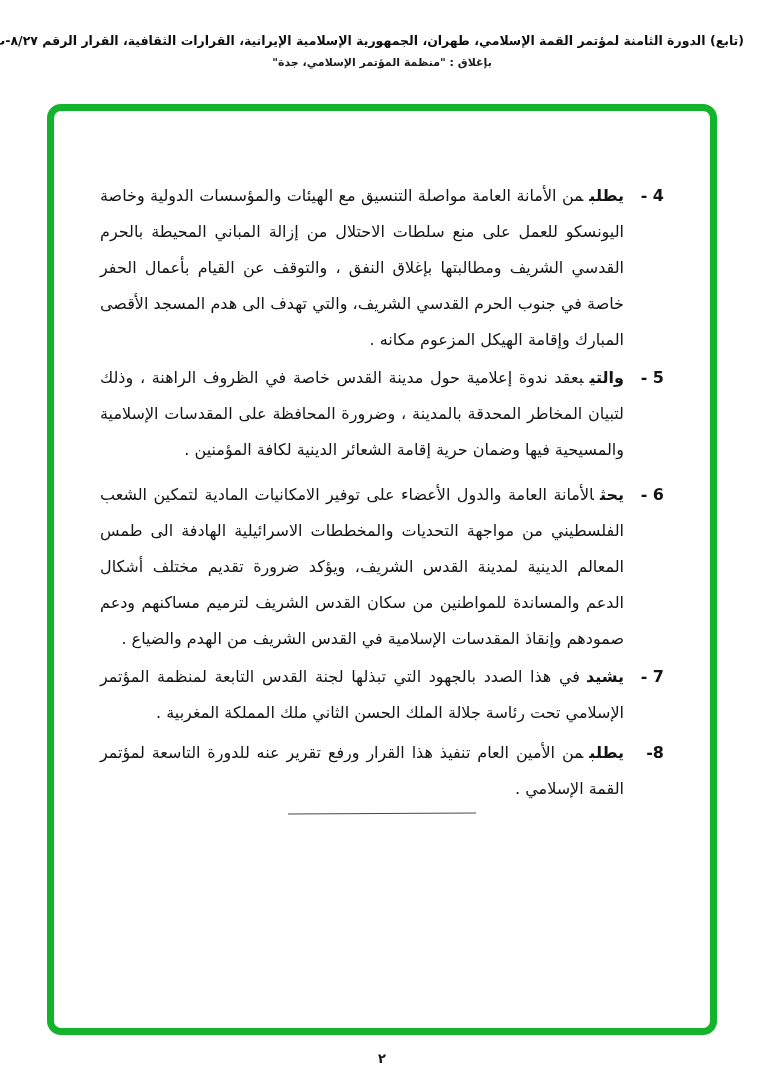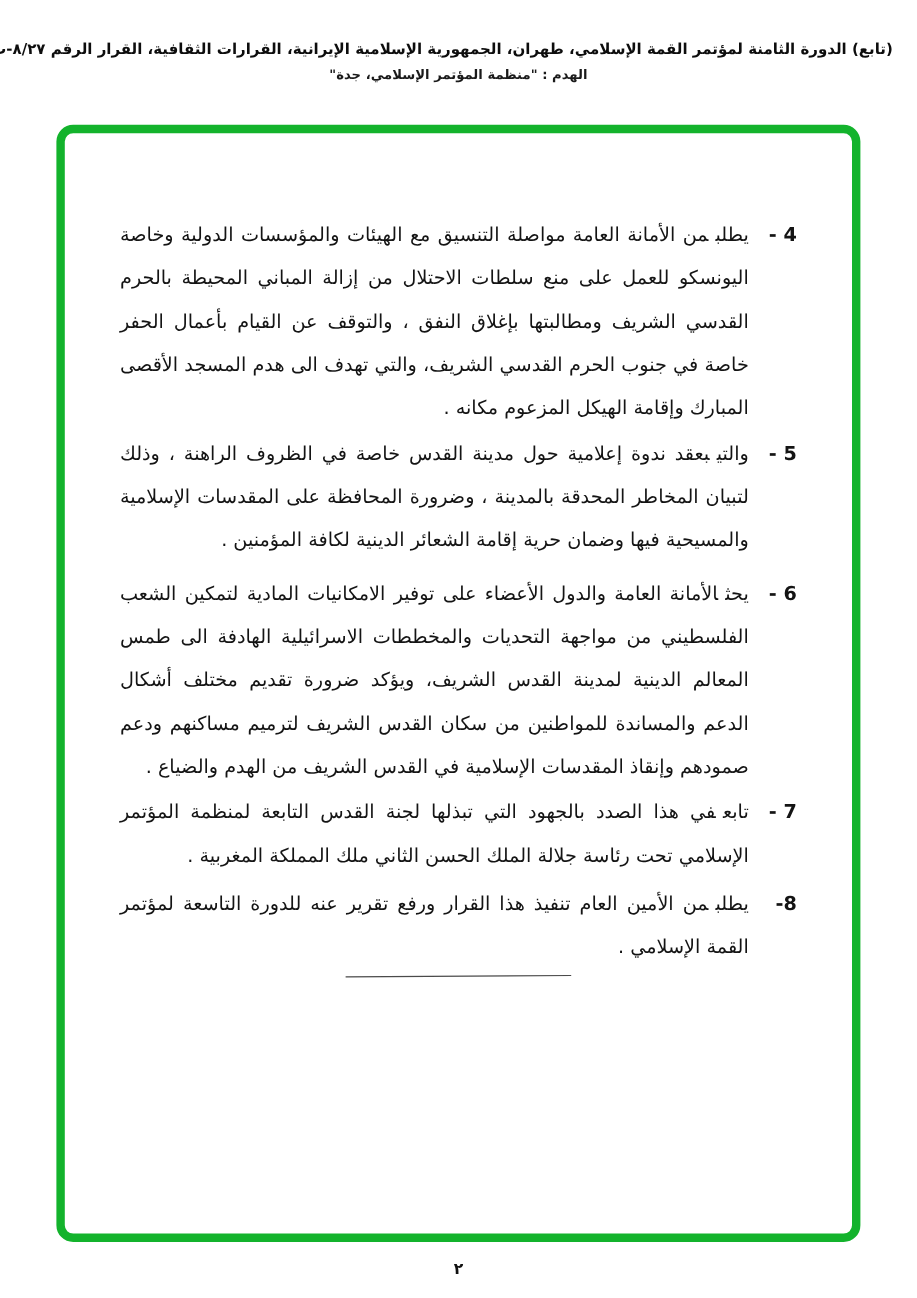--- a/index.html
+++ b/index.html
@@ -28,39 +28,39 @@
     position:absolute;left:46px;right:46px;
     display:flex;direction:rtl;gap:10px;
     font-size:16px;line-height:36px;color:#141414;
   }
   .para-num{
     flex:0 0 30px;font-weight:bold;white-space:nowrap;text-align:right;
   }
   .para-text{
     flex:1;text-align:justify;
   }
-  .lead{font-weight:normal;margin-left:6px;}
+  .lead{font-weight:bold;margin-left:6px;}
   .separator-line{
     position:absolute;top:702px;left:0;right:0;
     width:188px;margin:0 auto;
     border-top:1.5px solid #4a4a4a;
     transform:rotate(-0.35deg);
   }
   .page-number{
     position:absolute;bottom:16px;left:0;right:0;
     text-align:center;font-size:13px;font-weight:bold;color:#111;
   }
 </style>
 </head>
 <body>
 
 <div class="page-header">
   <div class="header-line1">(تابع) الدورة الثامنة لمؤتمر القمة الإسلامي، طهران، الجمهورية الإسلامية الإيرانية، القرارات الثقافية، القرار الرقم ٨/٢٧-ث (ا.ق)</div>
   <div class="header-line2">
-    <span>الهدم :</span>
+    <span>بإغلاق :</span>
     <span>"منظمة المؤتمر الإسلامي، جدة"</span>
   </div>
 </div>
 
 <div class="resolution-box">
 
   <div class="para" style="top:67px">
     <span class="para-num">4 -</span>
     <span class="para-text"><b class="lead">يطلب</b><span>من الأمانة العامة مواصلة التنسيق مع الهيئات والمؤسسات الدولية وخاصة اليونسكو للعمل على منع سلطات الاحتلال من إزالة المباني المحيطة بالحرم القدسي الشريف ومطالبتها بإغلاق النفق ، والتوقف عن القيام بأعمال الحفر خاصة في جنوب الحرم القدسي الشريف، والتي تهدف الى هدم المسجد الأقصى المبارك وإقامة الهيكل المزعوم مكانه .</span></span>
   </div>
@@ -70,21 +70,21 @@
     <span class="para-text"><b class="lead">والتي</b><span>بعقد ندوة إعلامية حول مدينة القدس خاصة في الظروف الراهنة ، وذلك لتبيان المخاطر المحدقة بالمدينة ، وضرورة المحافظة على المقدسات الإسلامية والمسيحية فيها وضمان حرية إقامة الشعائر الدينية لكافة المؤمنين .</span></span>
   </div>
 
   <div class="para" style="top:366px">
     <span class="para-num">6 -</span>
     <span class="para-text"><b class="lead">يحث</b><span>الأمانة العامة والدول الأعضاء على توفير الامكانيات المادية لتمكين الشعب الفلسطيني من مواجهة التحديات والمخططات الاسرائيلية الهادفة الى طمس المعالم الدينية لمدينة القدس الشريف، ويؤكد ضرورة تقديم مختلف أشكال الدعم والمساندة للمواطنين من سكان القدس الشريف لترميم مساكنهم ودعم صمودهم وإنقاذ المقدسات الإسلامية في القدس الشريف من الهدم والضياع .</span></span>
   </div>
 
   <div class="para" style="top:548px">
     <span class="para-num">7 -</span>
-    <span class="para-text"><b class="lead">تابع</b><span>في هذا الصدد بالجهود التي تبذلها لجنة القدس التابعة لمنظمة المؤتمر الإسلامي تحت رئاسة جلالة الملك الحسن الثاني ملك المملكة المغربية .</span></span>
+    <span class="para-text"><b class="lead">يشيد</b><span>في هذا الصدد بالجهود التي تبذلها لجنة القدس التابعة لمنظمة المؤتمر الإسلامي تحت رئاسة جلالة الملك الحسن الثاني ملك المملكة المغربية .</span></span>
   </div>
 
   <div class="para" style="top:624px">
     <span class="para-num">8-</span>
     <span class="para-text"><b class="lead">يطلب</b><span>من الأمين العام تنفيذ هذا القرار ورفع تقرير عنه للدورة التاسعة لمؤتمر القمة الإسلامي .</span></span>
   </div>
 
   <div class="separator-line"></div>
 </div>
 

